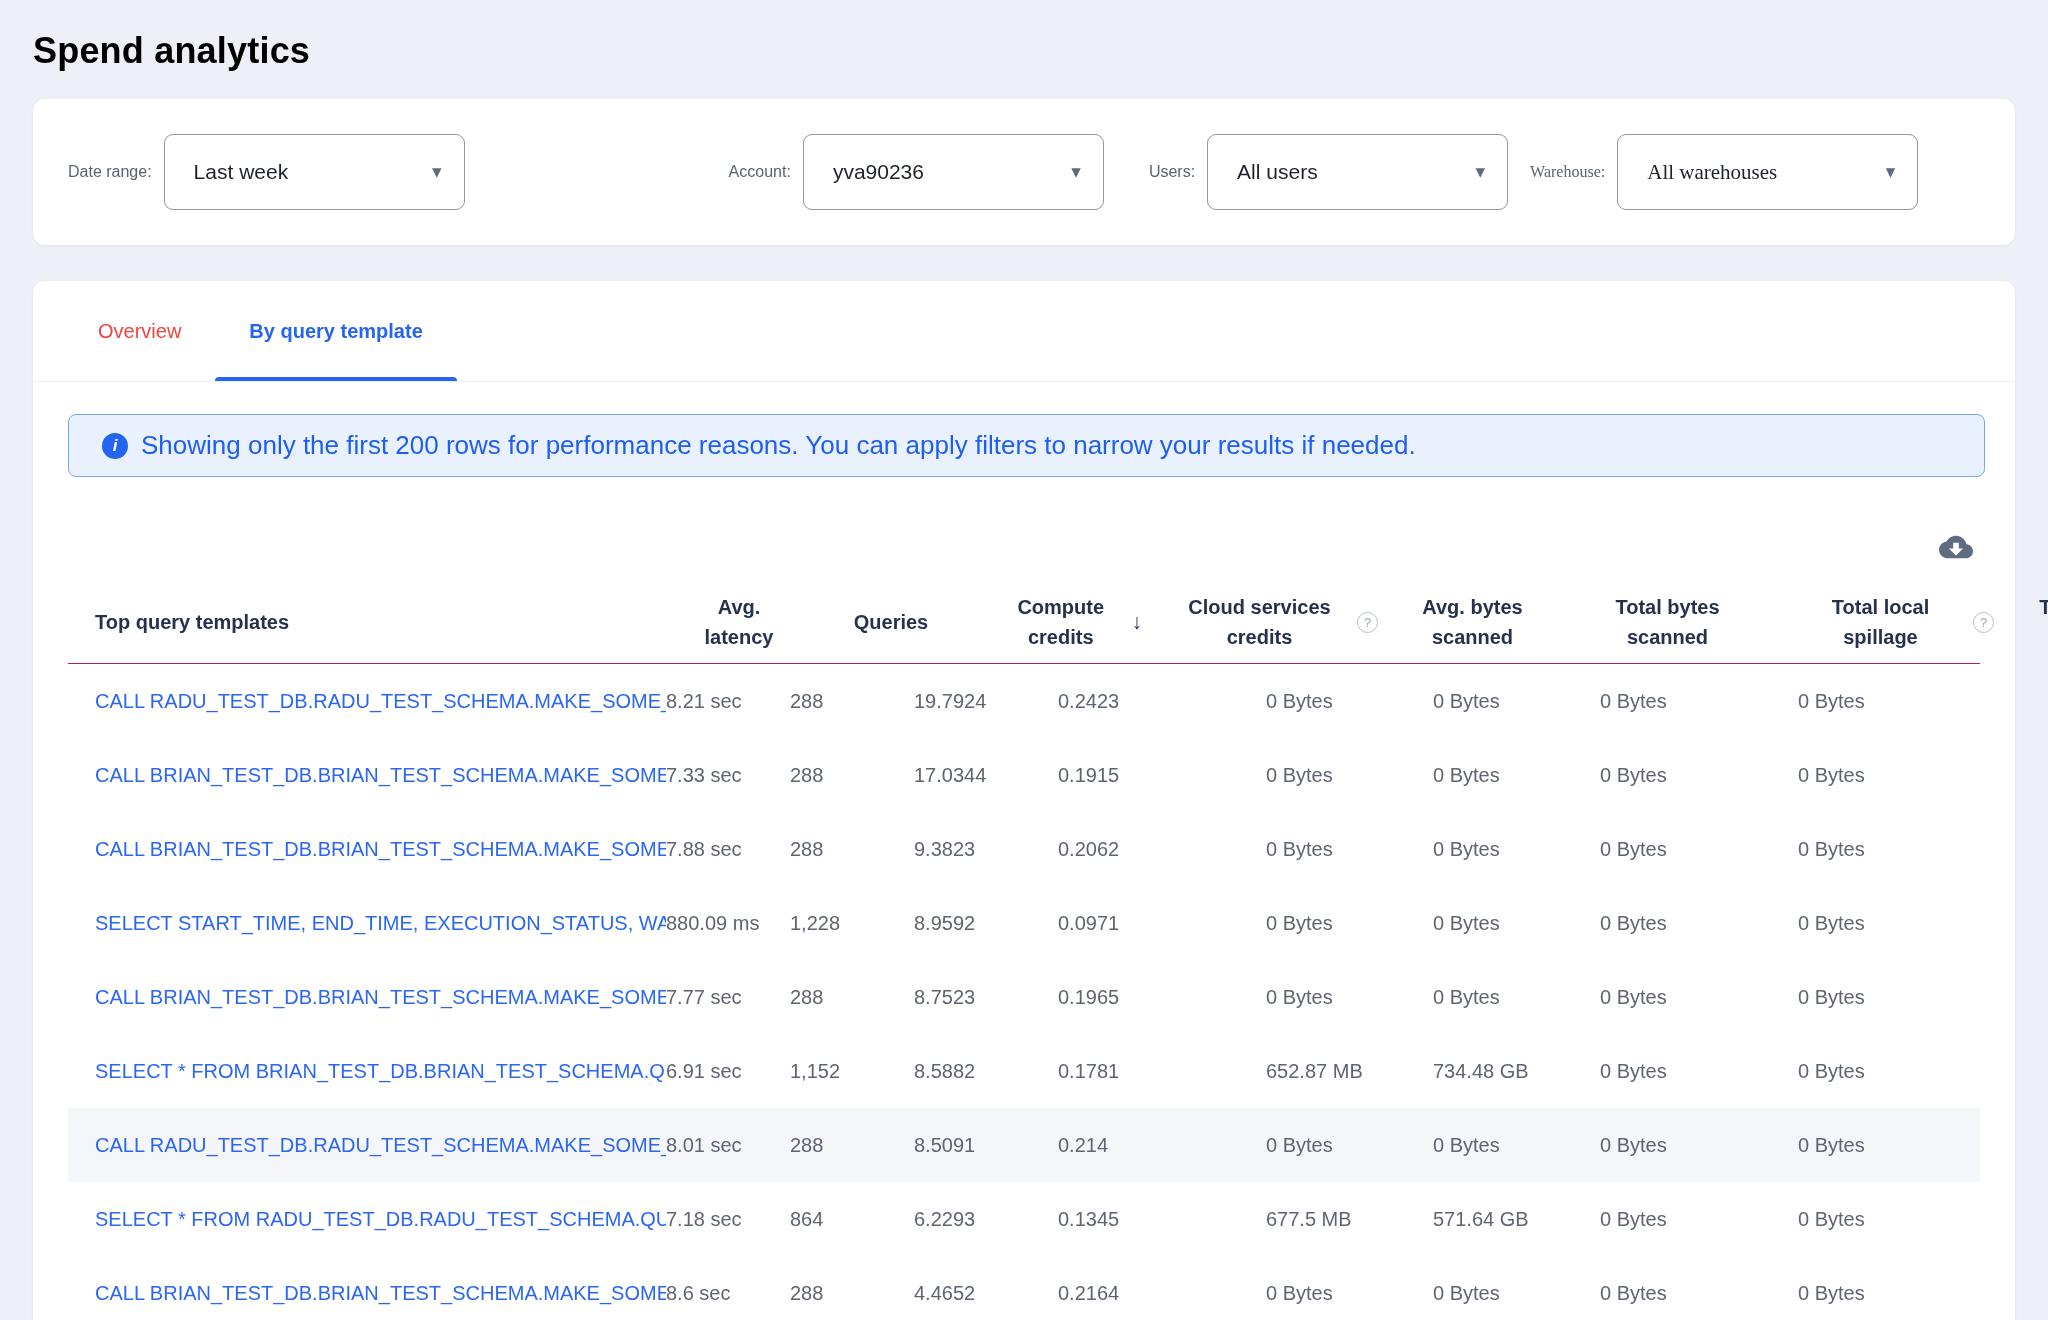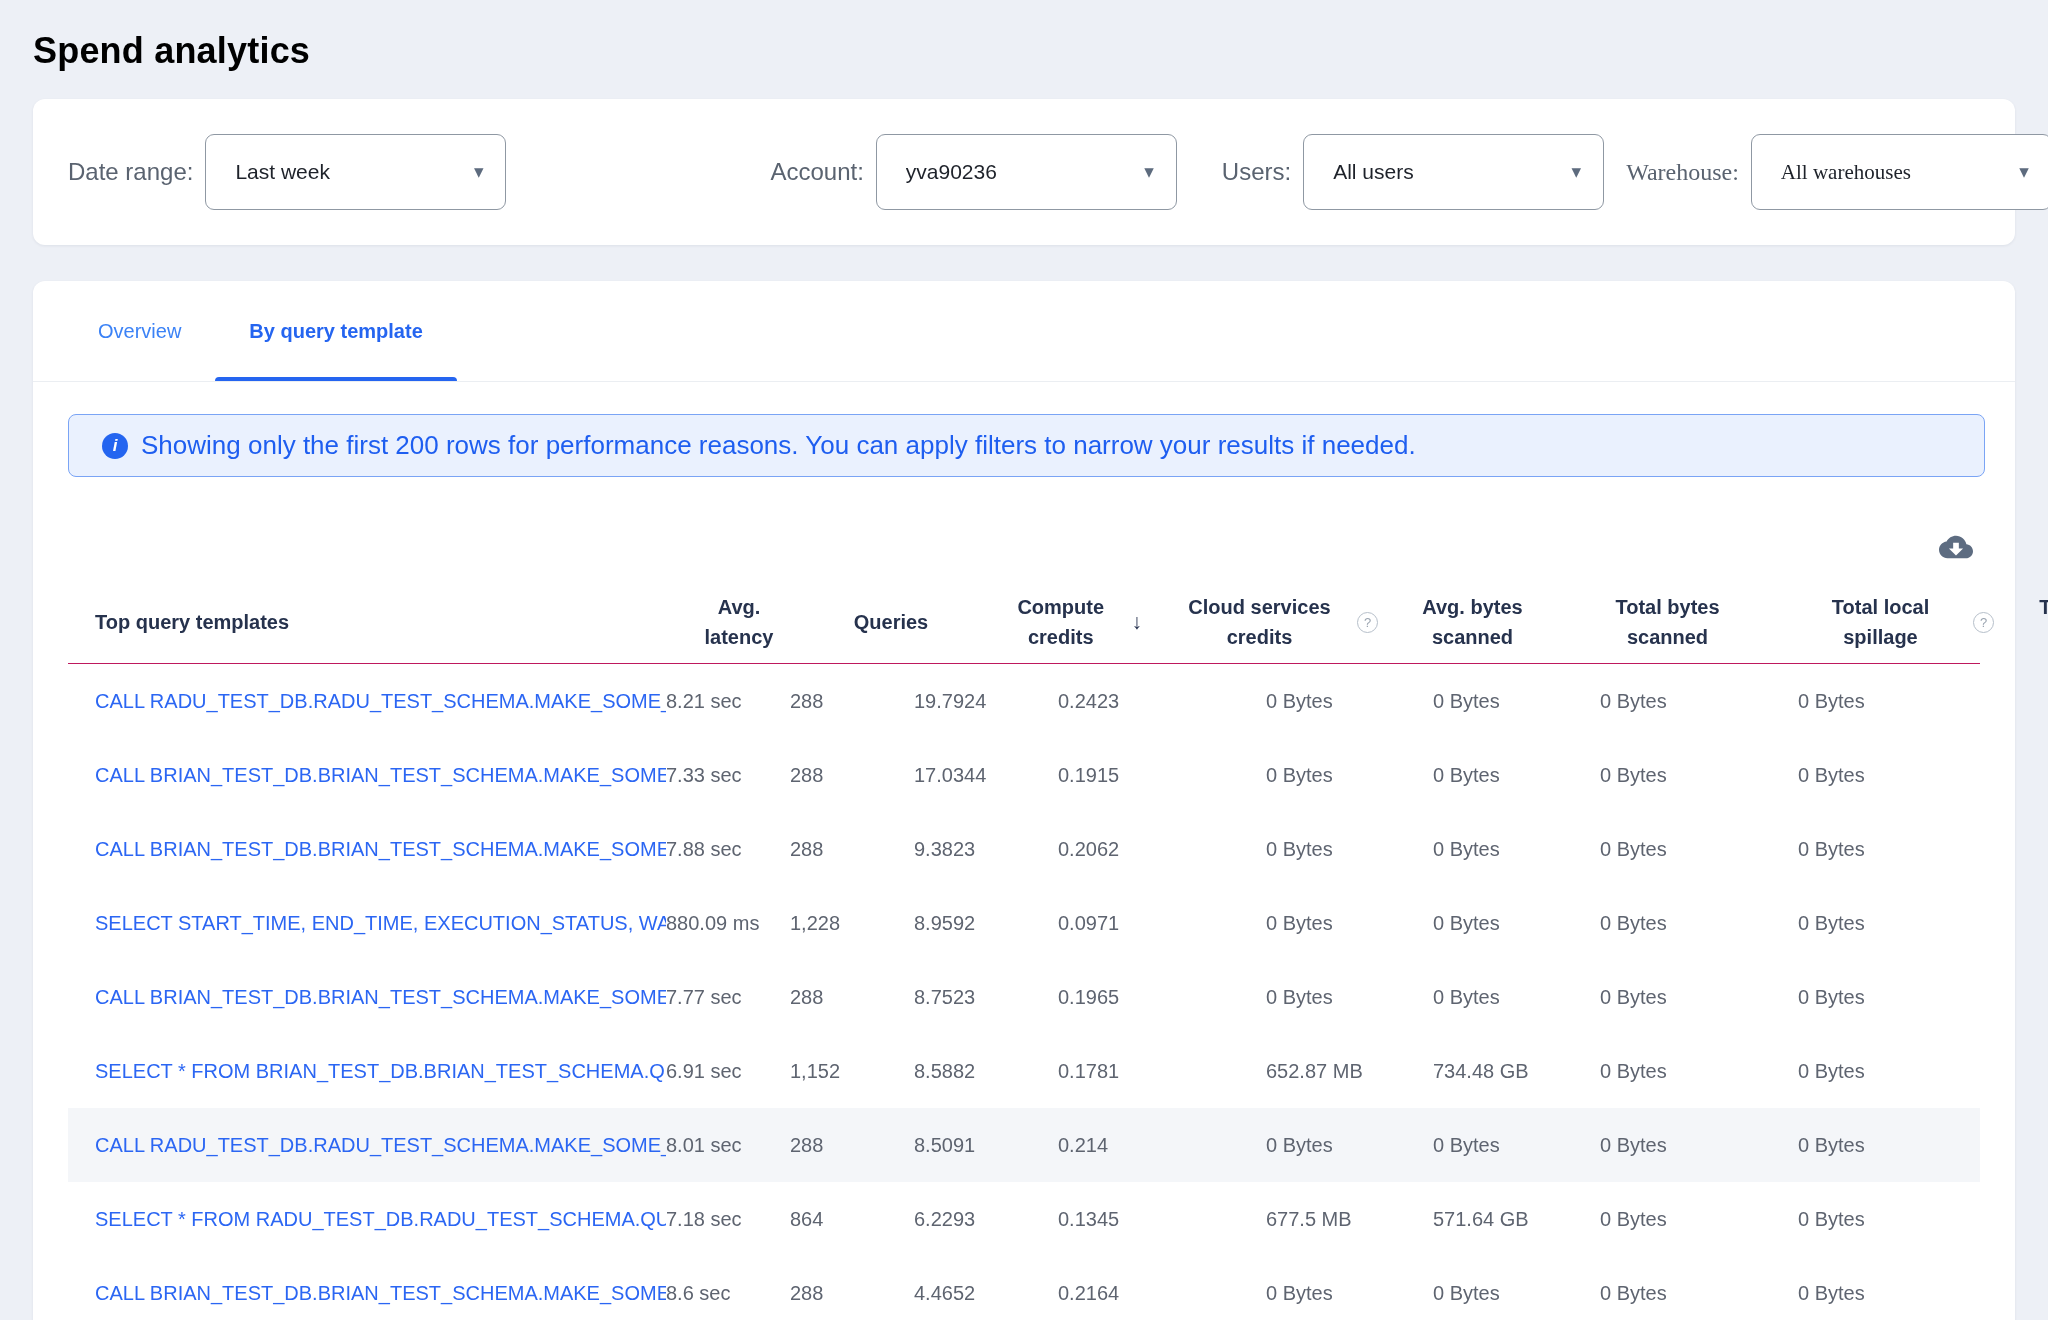--- a/index.html
+++ b/index.html
@@ -19,40 +19,40 @@
     background:#fff; border-radius:12px; margin:0 33px;
     box-shadow:0 1px 3px rgba(20,30,60,.07);
   }
   .filter-card {
     margin-top:27px; height:146px;
     display:flex; align-items:center; padding-left:35px;
   }
   .main-card { margin-top:36px; height:1400px; }
   
   .fgroup { display:flex; align-items:center; }
-  .fgroup .flabel { font-size:24px; color:#5a6370; margin-right:12px; white-space:nowrap; }
+  .fgroup .flabel { font-size:16px; color:#5a6370; margin-right:12px; white-space:nowrap; }
   .select {
     position:relative; width:301px; height:76px; background:#fff;
     border:1px solid #8f98a3; border-radius:9px;
     display:flex; align-items:center; padding:0 52px 0 29px;
     cursor:pointer;
   }
   .select .sval { font-size:21px; color:#1e222a; white-space:nowrap; overflow:hidden; }
   .select .caret {
     position:absolute; right:22px; top:50%; transform:translateY(-54%);
     font-size:19px; color:#5d6b7e; line-height:1;
   }
   .g-account { margin-left:264px; }
   .g-users { margin-left:45px;justify-content:space-between; }
   .g-warehouse { margin-left:22px;font-family:Liberation Serif, serif; }
   
   .tabbar { display:flex; padding-left:31px; height:100px; }
   .tab {
     position:relative; display:flex; align-items:center;
-    padding:0 34px; font-size:20px; color:#3b82f6; cursor:pointer;
+    padding:0 34px; font-size:20px; color:#ef4444; cursor:pointer;
   }
   .tab.active { color:#2565f0; font-weight:700; }
   .tab.active::after {
     content:""; position:absolute; left:0; right:0; bottom:0; height:4px;
     background:#2565f0; border-radius:4px 4px 0 0;
   }
   .tab-divider { height:1px; background:#ebeef2; }
   
   .banner {
     margin:32px 30px 0 35px; height:63px;

